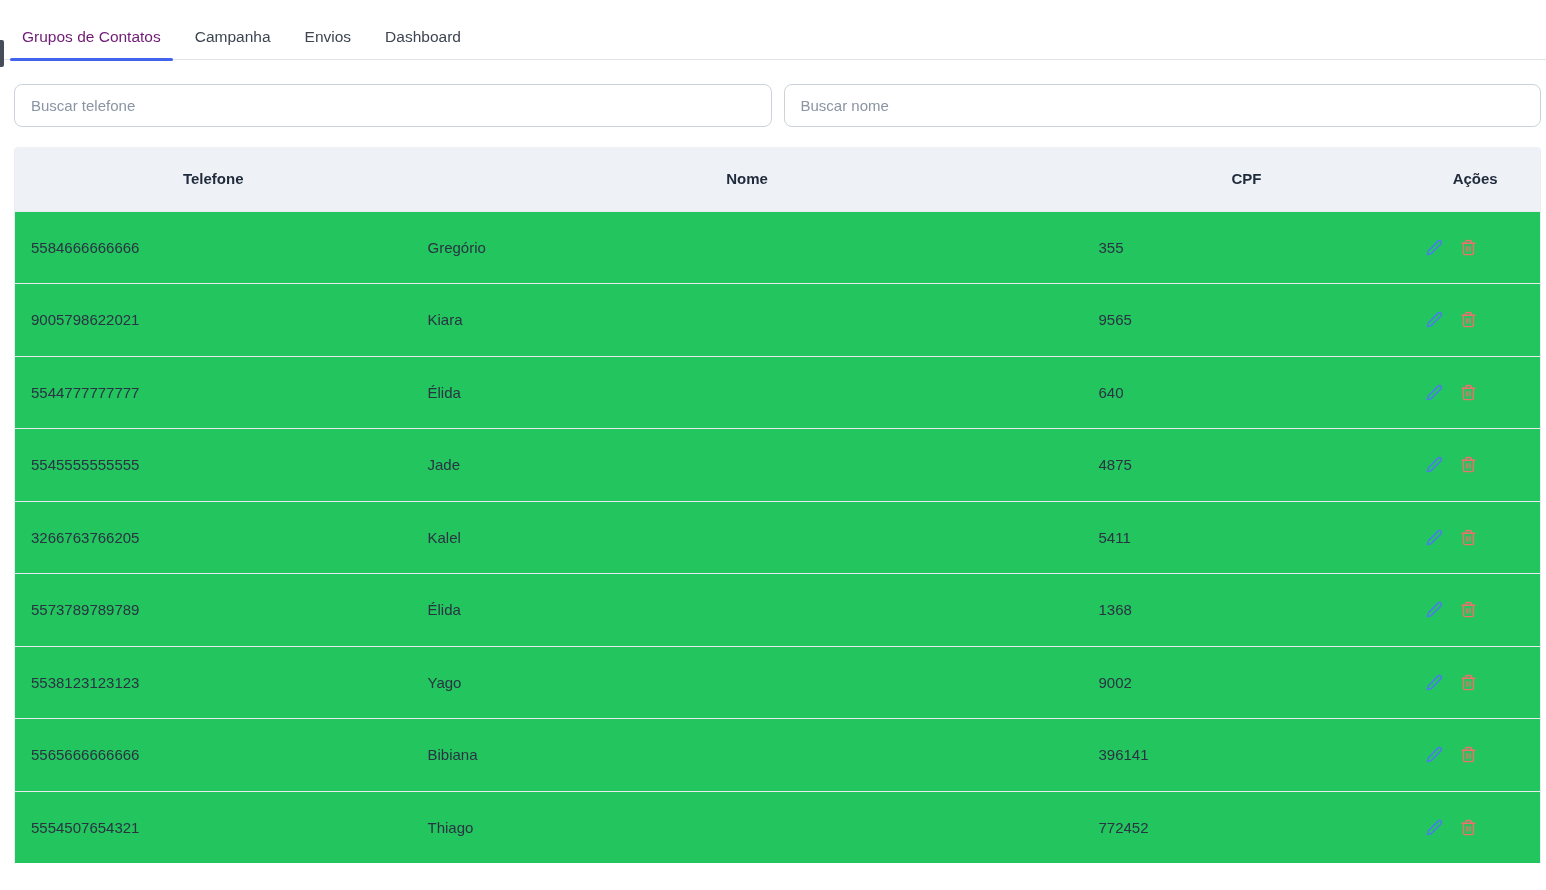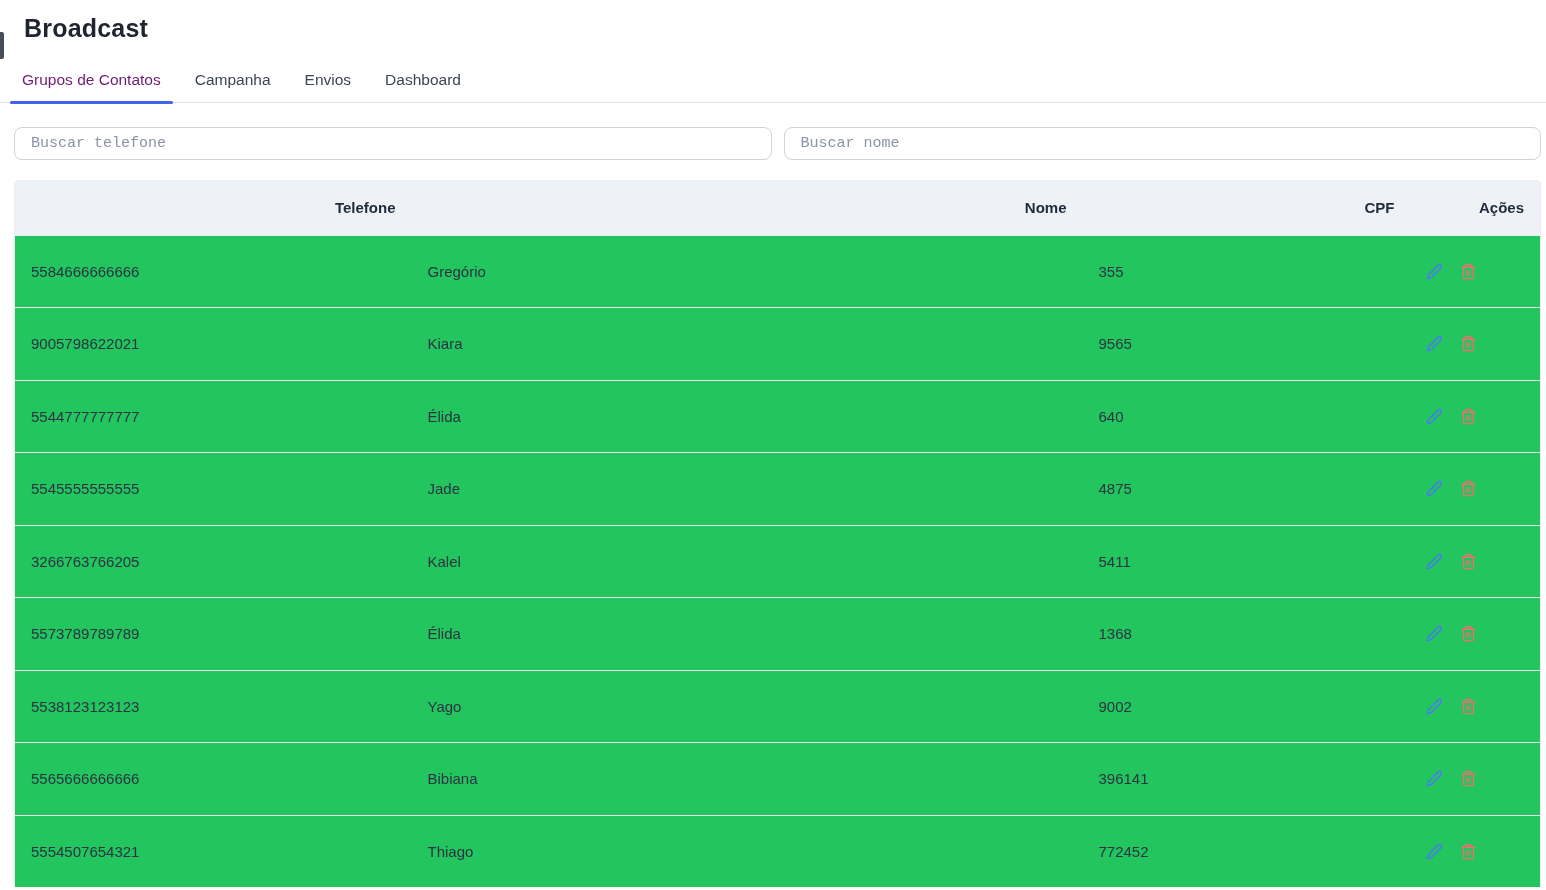--- a/index.html
+++ b/index.html
@@ -40,41 +40,41 @@
   }
   .tab.active { color: #701a75; }
   .tab.active::after {
     content: ""; position: absolute; left: -6px; right: -6px; bottom: -2px;
     height: 3px; background: #4263eb; border-radius: 2px;
   }
 
   
   .filters { display: flex; gap: 12px; margin: 24px 5px 20px 14px; }
   .filters input {
-    flex: 1; height: 33px;
+    flex: 1; height: 43px;
     border: 1px solid #ccd3db; border-radius: 8px;
-    padding: 0 16px; font-size: 15px; font-family: Liberation Mono, monospace;
+    padding: 0 16px; font-size: 15px; font-family: Liberation Sans, sans-serif;
     color: #2b3442; outline: none; background: #fff;
   }
   .filters input::placeholder { color: #8a94a3; }
 
   
   .table-wrap {
     margin: 0 5px 0 14px;
     border-left: 1px solid #e9edf1;
     border-right: 1px solid #e9edf1;
     border-radius: 4px 4px 0 0;
     overflow: hidden;
   }
   table { width: 100%; border-collapse: collapse; table-layout: fixed; }
   thead th {
     background: #eef2f7;
-    text-align: right;
+    text-align: center;
     font-size: 15px; font-weight: 700; color: #1f2a3a;
-    height: 55px; padding: 0 16px;
+    height: 64px; padding: 0 16px;
   }
   tbody td {
     height: 71.5px; padding: 0 16px;
     font-size: 15px; color: #2a3342;
     border-top: 1px solid #e8ecf0;
     background: #22c55e;
     white-space: nowrap; overflow: hidden;
   }
   .actions-cell { display: flex; align-items: center; gap: 17px; height: 71.5px; }
   .icon-btn {
@@ -85,21 +85,20 @@
   .icon-delete { color: #f06f6f; }
   .icon-btn svg { width: 17px; height: 17px; }
 </style>
 </head>
 <body>
 
 <div class="page">
 
   <div class="edge-sliver"></div>
 
-  <h1 class="page-title">Broadcast</h1>
 
   <div class="tabbar">
     <button class="tab active">Grupos de Contatos</button>
     <button class="tab">Campanha</button>
     <button class="tab">Envios</button>
     <button class="tab">Dashboard</button>
   </div>
 
   <div class="filters">
     <input type="text" placeholder="Buscar telefone" style="">

